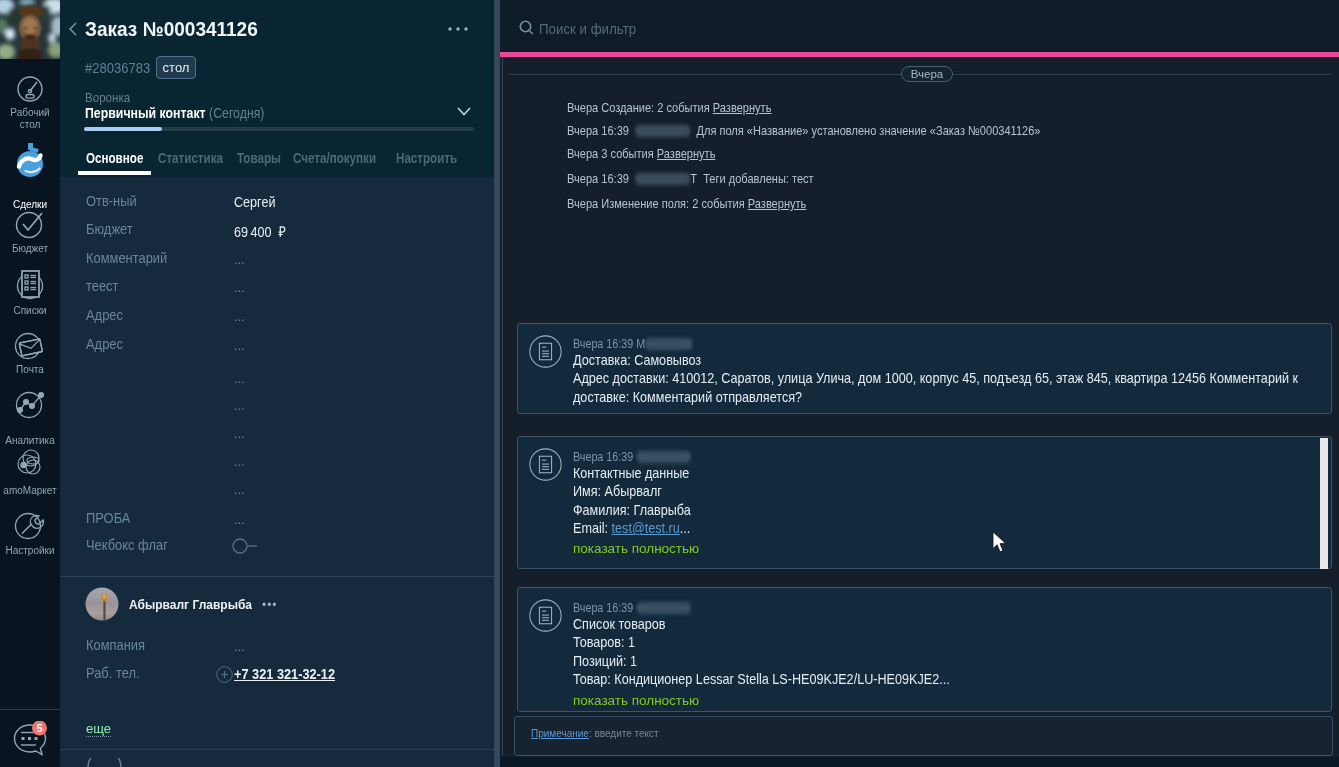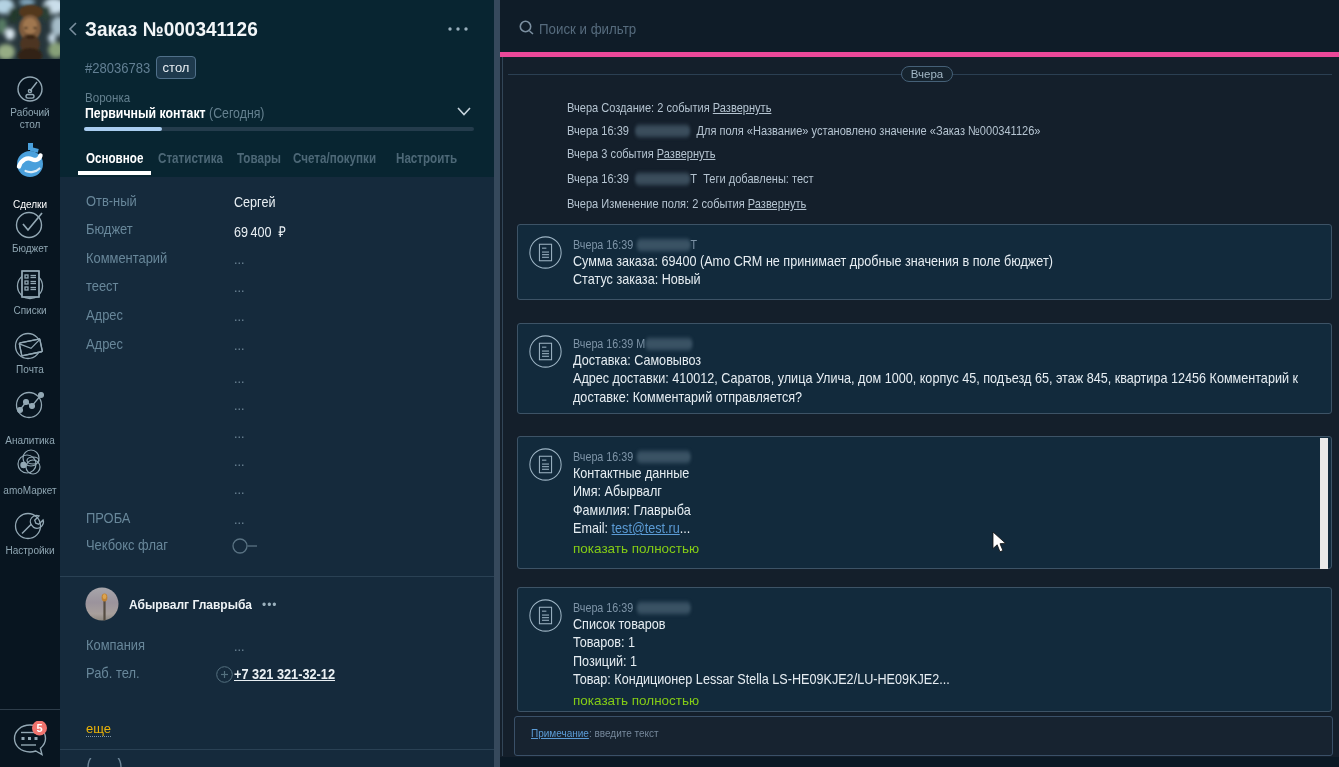--- a/index.html
+++ b/index.html
@@ -313,21 +313,21 @@
         </div>
       <div class="frow" style="top:488px">
           <span class="flabel">Раб. тел.</span>
         <svg class="abs" style="left:130px;top:1px" width="17" height="17" viewBox="0 0 17 17" fill="none" stroke="#54707f">
             <circle cx="8.5" cy="8.5" r="7.8" stroke-width="1"></circle>
             <line x1="8.5" y1="5" x2="8.5" y2="12" stroke-width="1.2"></line>
             <line x1="5" y1="8.5" x2="12" y2="8.5" stroke-width="1.2"></line>
           </svg>
         <span class="fval sx85" style="font-weight:bold;text-decoration:underline;transform:scaleX(0.85)">+7 321 321-32-12</span>
       </div>
-      <div class="abs" style="left:26px;top:544px;font-size:13px;color:#eab308;border-bottom:1px dotted #7d93a6">еще</div>
+      <div class="abs" style="left:26px;top:544px;font-size:13px;color:#86efac;border-bottom:1px dotted #7d93a6">еще</div>
 
       <div class="abs" style="left:0;top:572px;width:434px;height:1px;background:#2a4154"></div>
       <svg class="abs" style="left:27px;top:581px" width="35" height="9" viewBox="0 0 35 9" fill="none" stroke="#6c8496" stroke-width="1.4">
           <path d="M1 9 A 16.5 16.5 0 0 1 34 9"></path>
         </svg>
     </div>
   </div>
 
   <div class="abs" id="resizer"></div>
 
@@ -343,27 +343,20 @@
 
     <div class="abs" style="left:8px;top:74px;width:824px;height:1px;background:#2b3f52"></div>
     <div class="abs" style="left:401px;top:66px;width:52px;height:16px;border:1px solid #456077;border-radius:9px;background:#16242f;color:#a3b8c6;font-size:11.5px;text-align:center;line-height:15px">Вчера</div>
 
     <div class="evt" style="top:100px">Вчера Создание: 2 события <a href="#">Развернуть</a></div>
     <div class="evt" style="top:123px">Вчера 16:39&nbsp; <span class="blur" style="width:65px"></span>&nbsp; Для поля «Название» установлено значение «Заказ №000341126»</div>
     <div class="evt" style="top:146px">Вчера 3 события <a href="#">Развернуть</a></div>
     <div class="evt" style="top:171px">Вчера 16:39&nbsp; <span class="blur" style="width:65px"></span>Т&nbsp; Теги добавлены: тест</div>
     <div class="evt" style="top:196px">Вчера Изменение поля: 2 события <a href="#">Развернуть</a></div>
 
-    <div class="card" style="top:224px;height:76px">
-      <svg class="cicon" width="33" height="33" viewBox="0 0 38 38">
-          <use href="#noteicon"></use>
-        </svg>
-      <div class="chead">Вчера 16:39 <span class="blur" style="width:63px"></span>Т</div>
-      <div class="cbody">Сумма заказа: 69400 (Amo CRM не принимает дробные значения в поле бюджет)<br>Статус заказа: Новый</div>
-    </div>
 
     <div class="card" style="top:323px;height:91px">
       <svg class="cicon" width="33" height="33" viewBox="0 0 38 38">
           <use href="#noteicon"></use>
         </svg>
       <div class="chead">Вчера 16:39 М<span class="blur" style="width:55px"></span></div>
       <div class="cbody">Доставка: Самовывоз<br>Адрес доставки: 410012, Саратов, улица Улича, дом 1000, корпус 45, подъезд 65, этаж 845, квартира 12456 Комментарий к<br>доставке: Комментарий отправляется?</div>
     </div>
 
     <div class="card" style="top:436px;height:133px">

